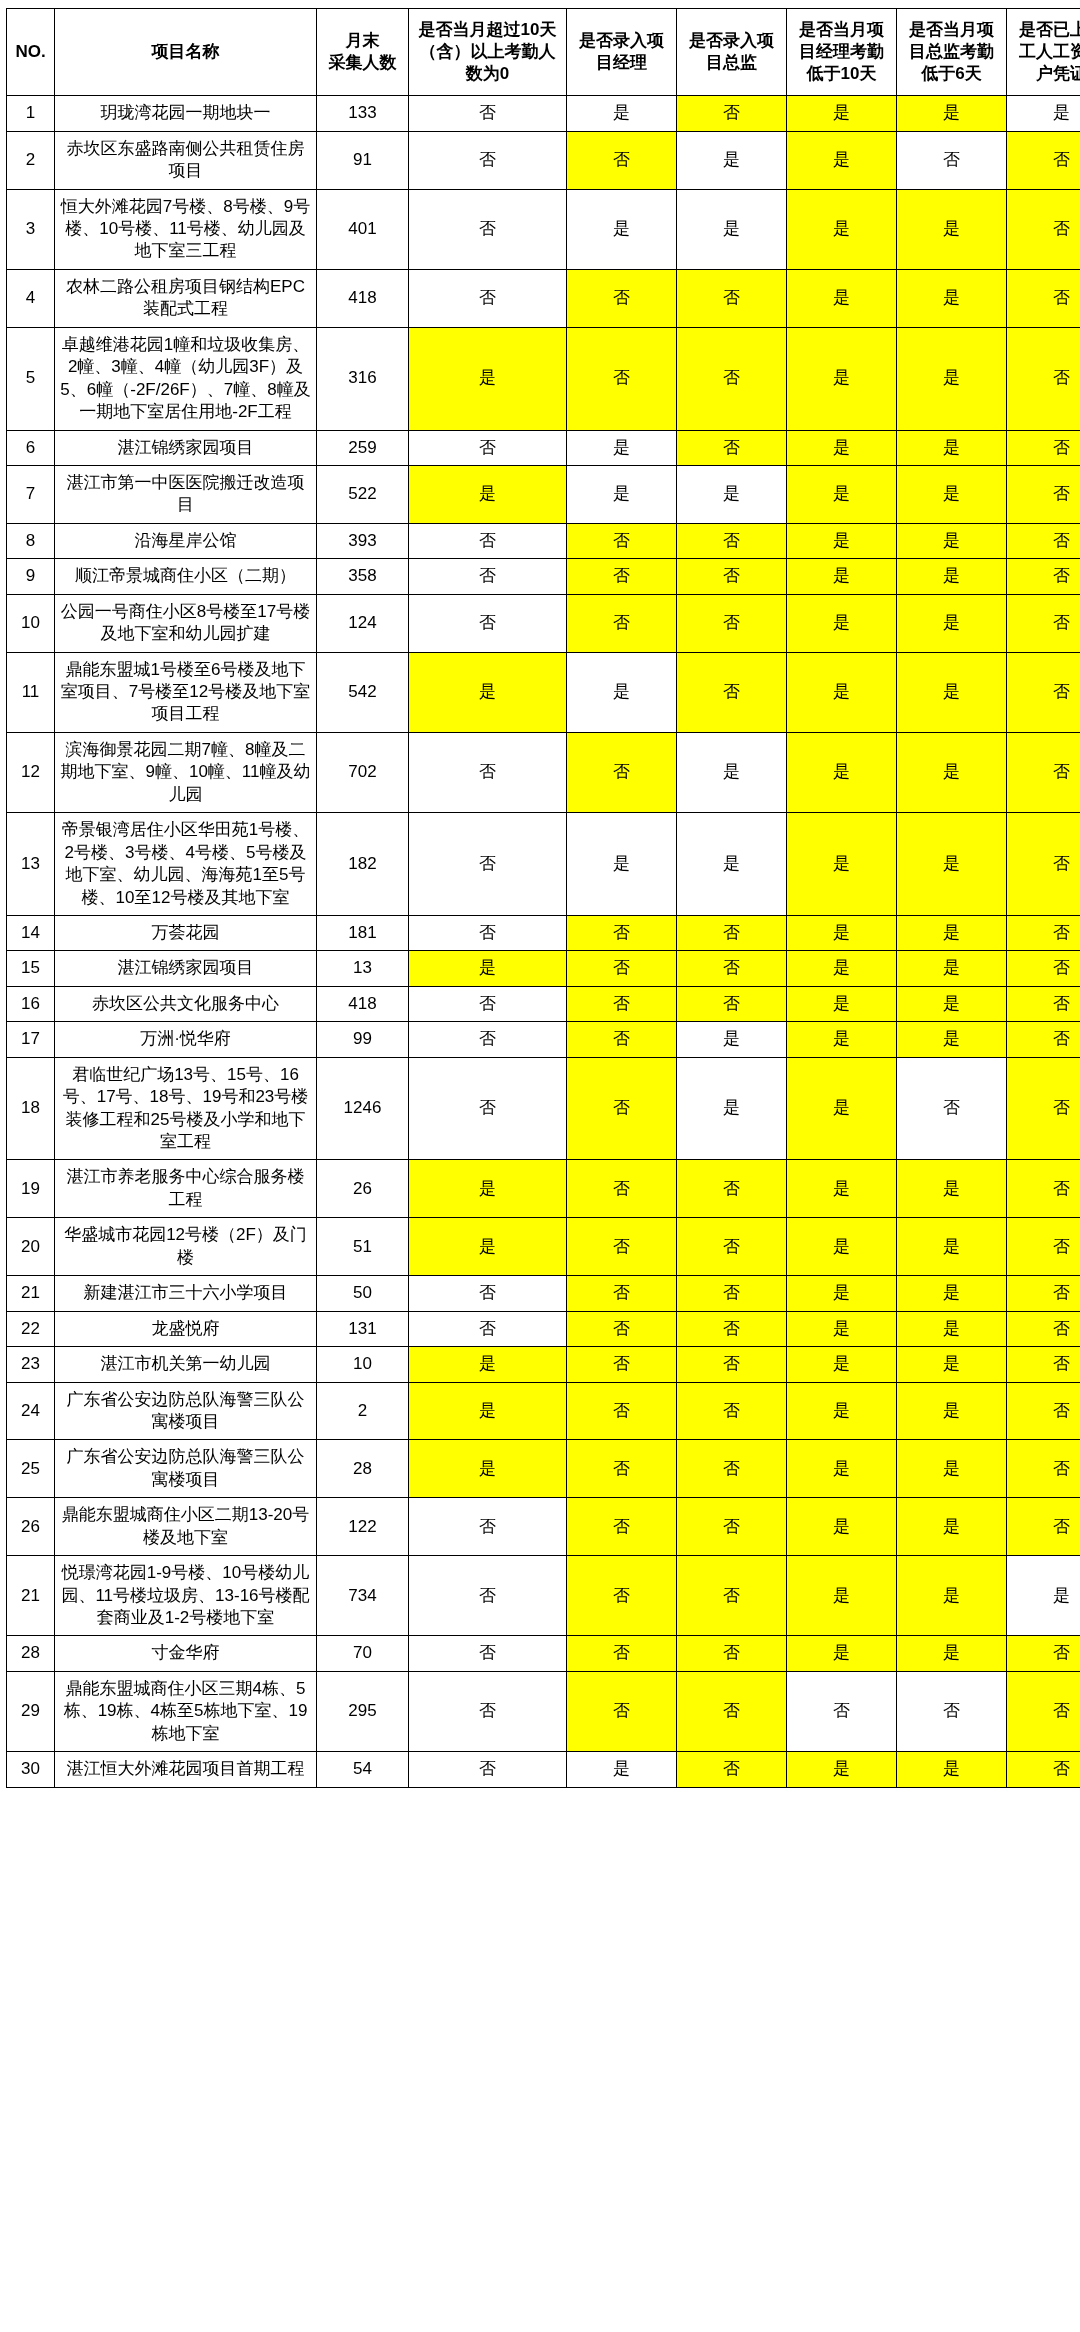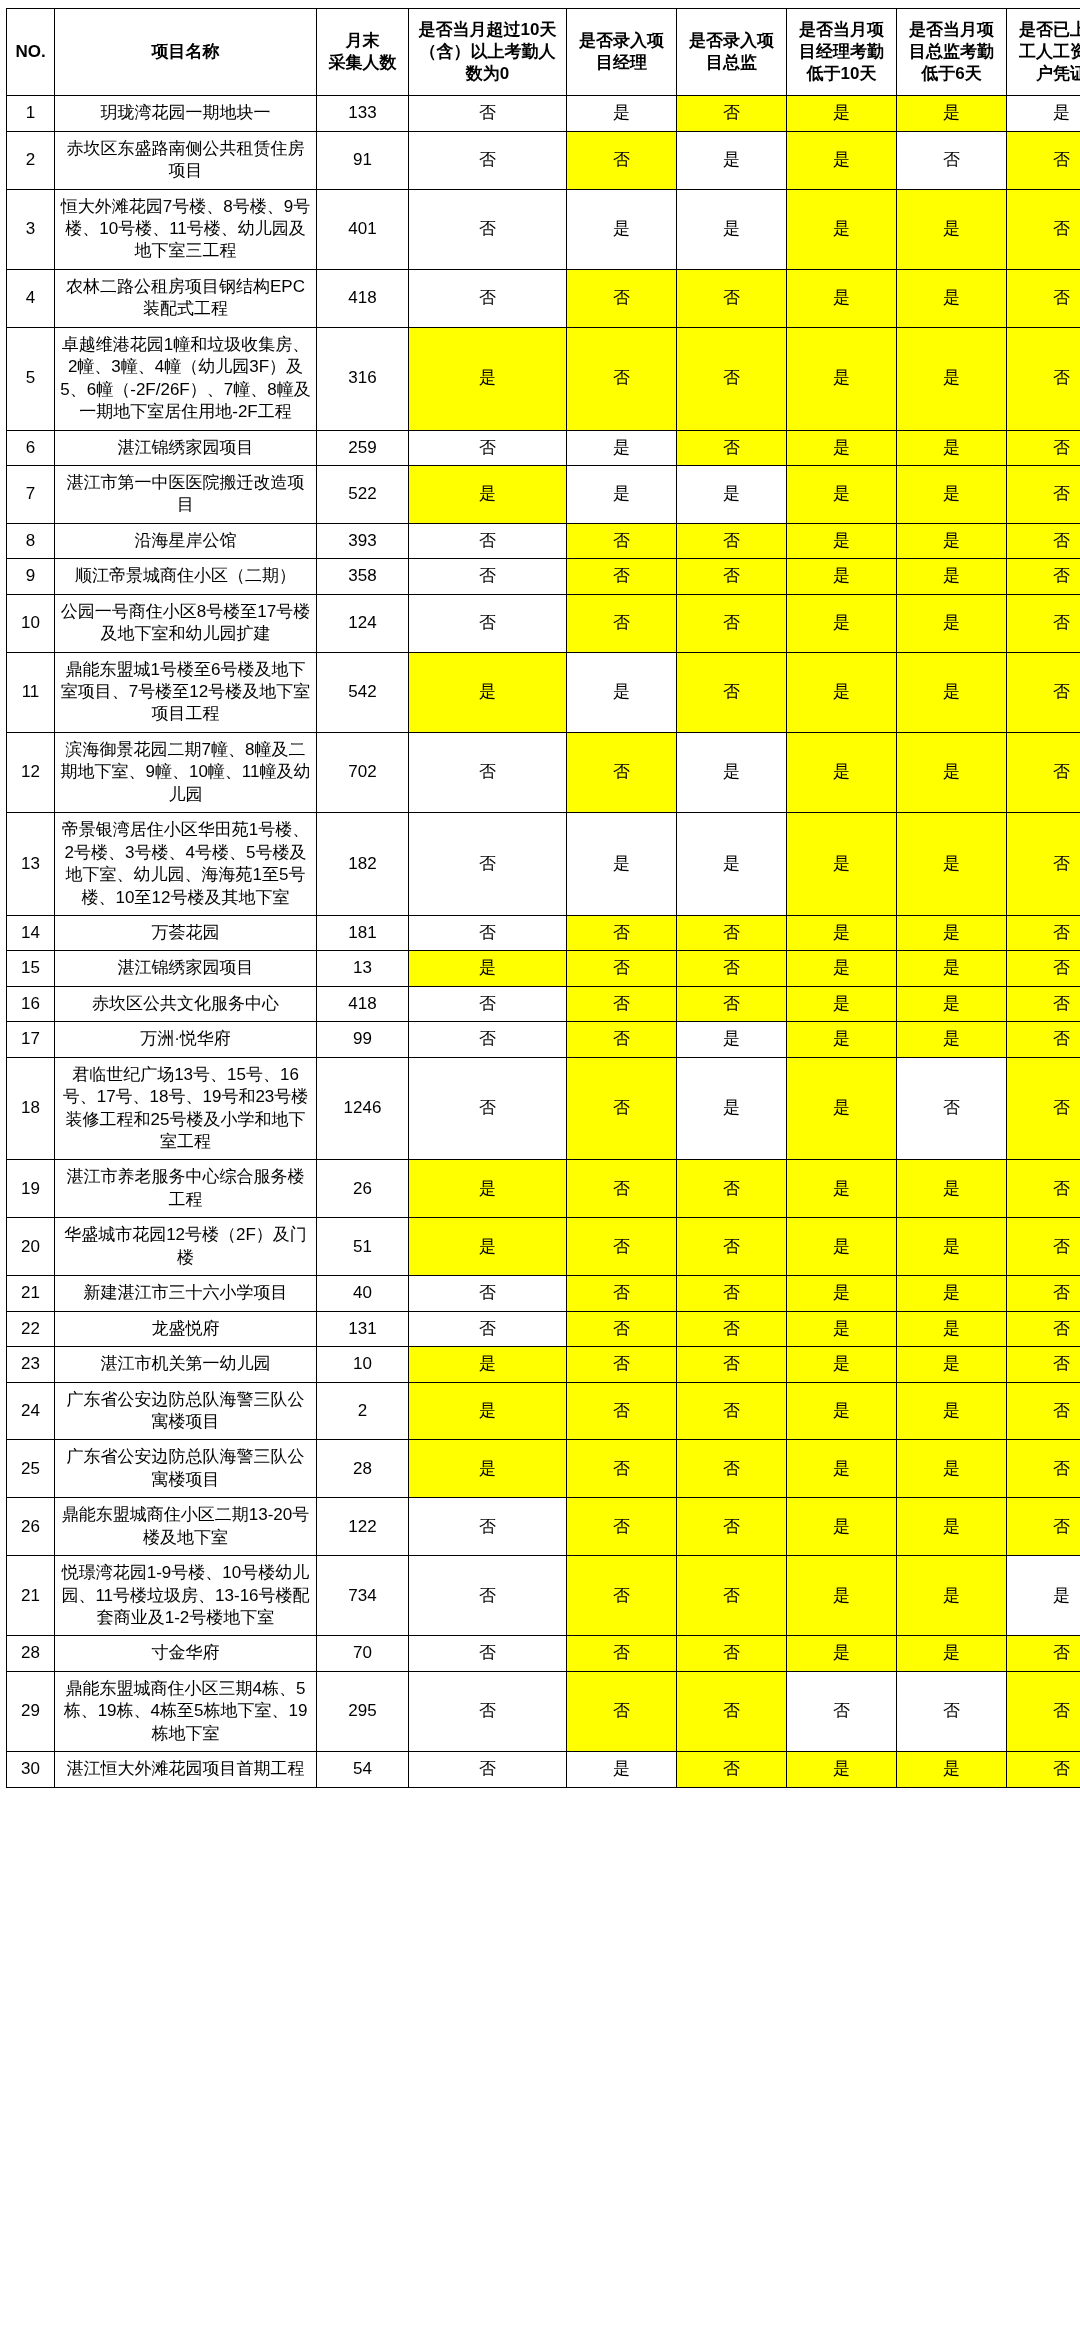--- a/index.html
+++ b/index.html
@@ -306,21 +306,21 @@
           <td class="hl">是</td>
           <td class="hl">否</td>
           <td class="hl">否</td>
           <td class="hl">是</td>
           <td class="hl">是</td>
           <td class="hl">否</td>
         </tr>
         <tr>
           <td class="no">21</td>
           <td class="name">新建湛江市三十六小学项目</td>
-          <td>40</td>
+          <td>50</td>
           <td class="plain">否</td>
           <td class="hl">否</td>
           <td class="hl">否</td>
           <td class="hl">是</td>
           <td class="hl">是</td>
           <td class="hl">否</td>
         </tr>
         <tr>
           <td class="no">22</td>
           <td class="name">龙盛悦府</td>

